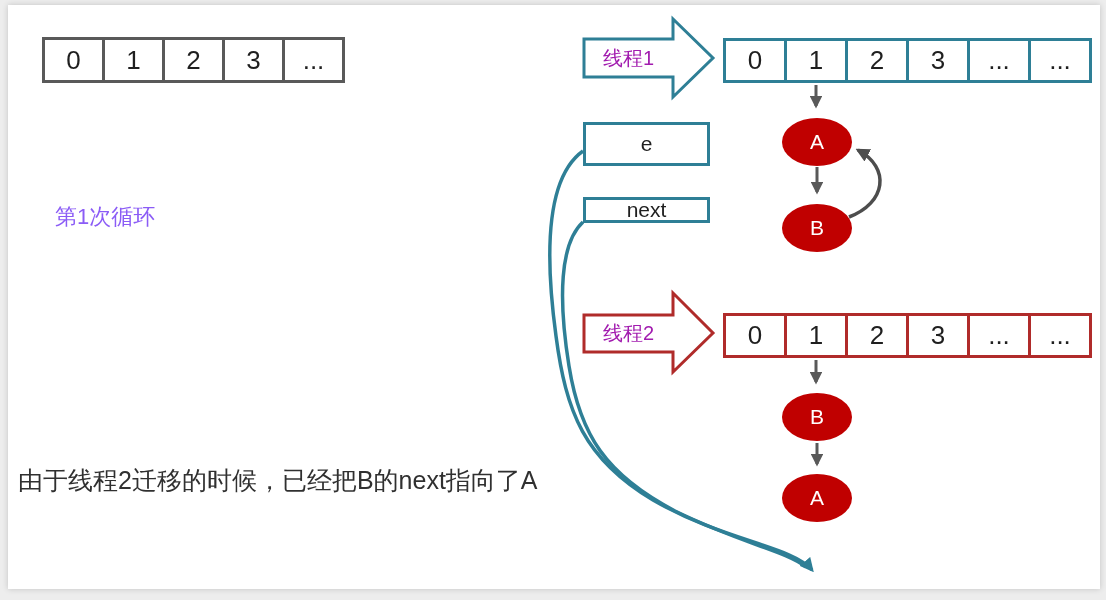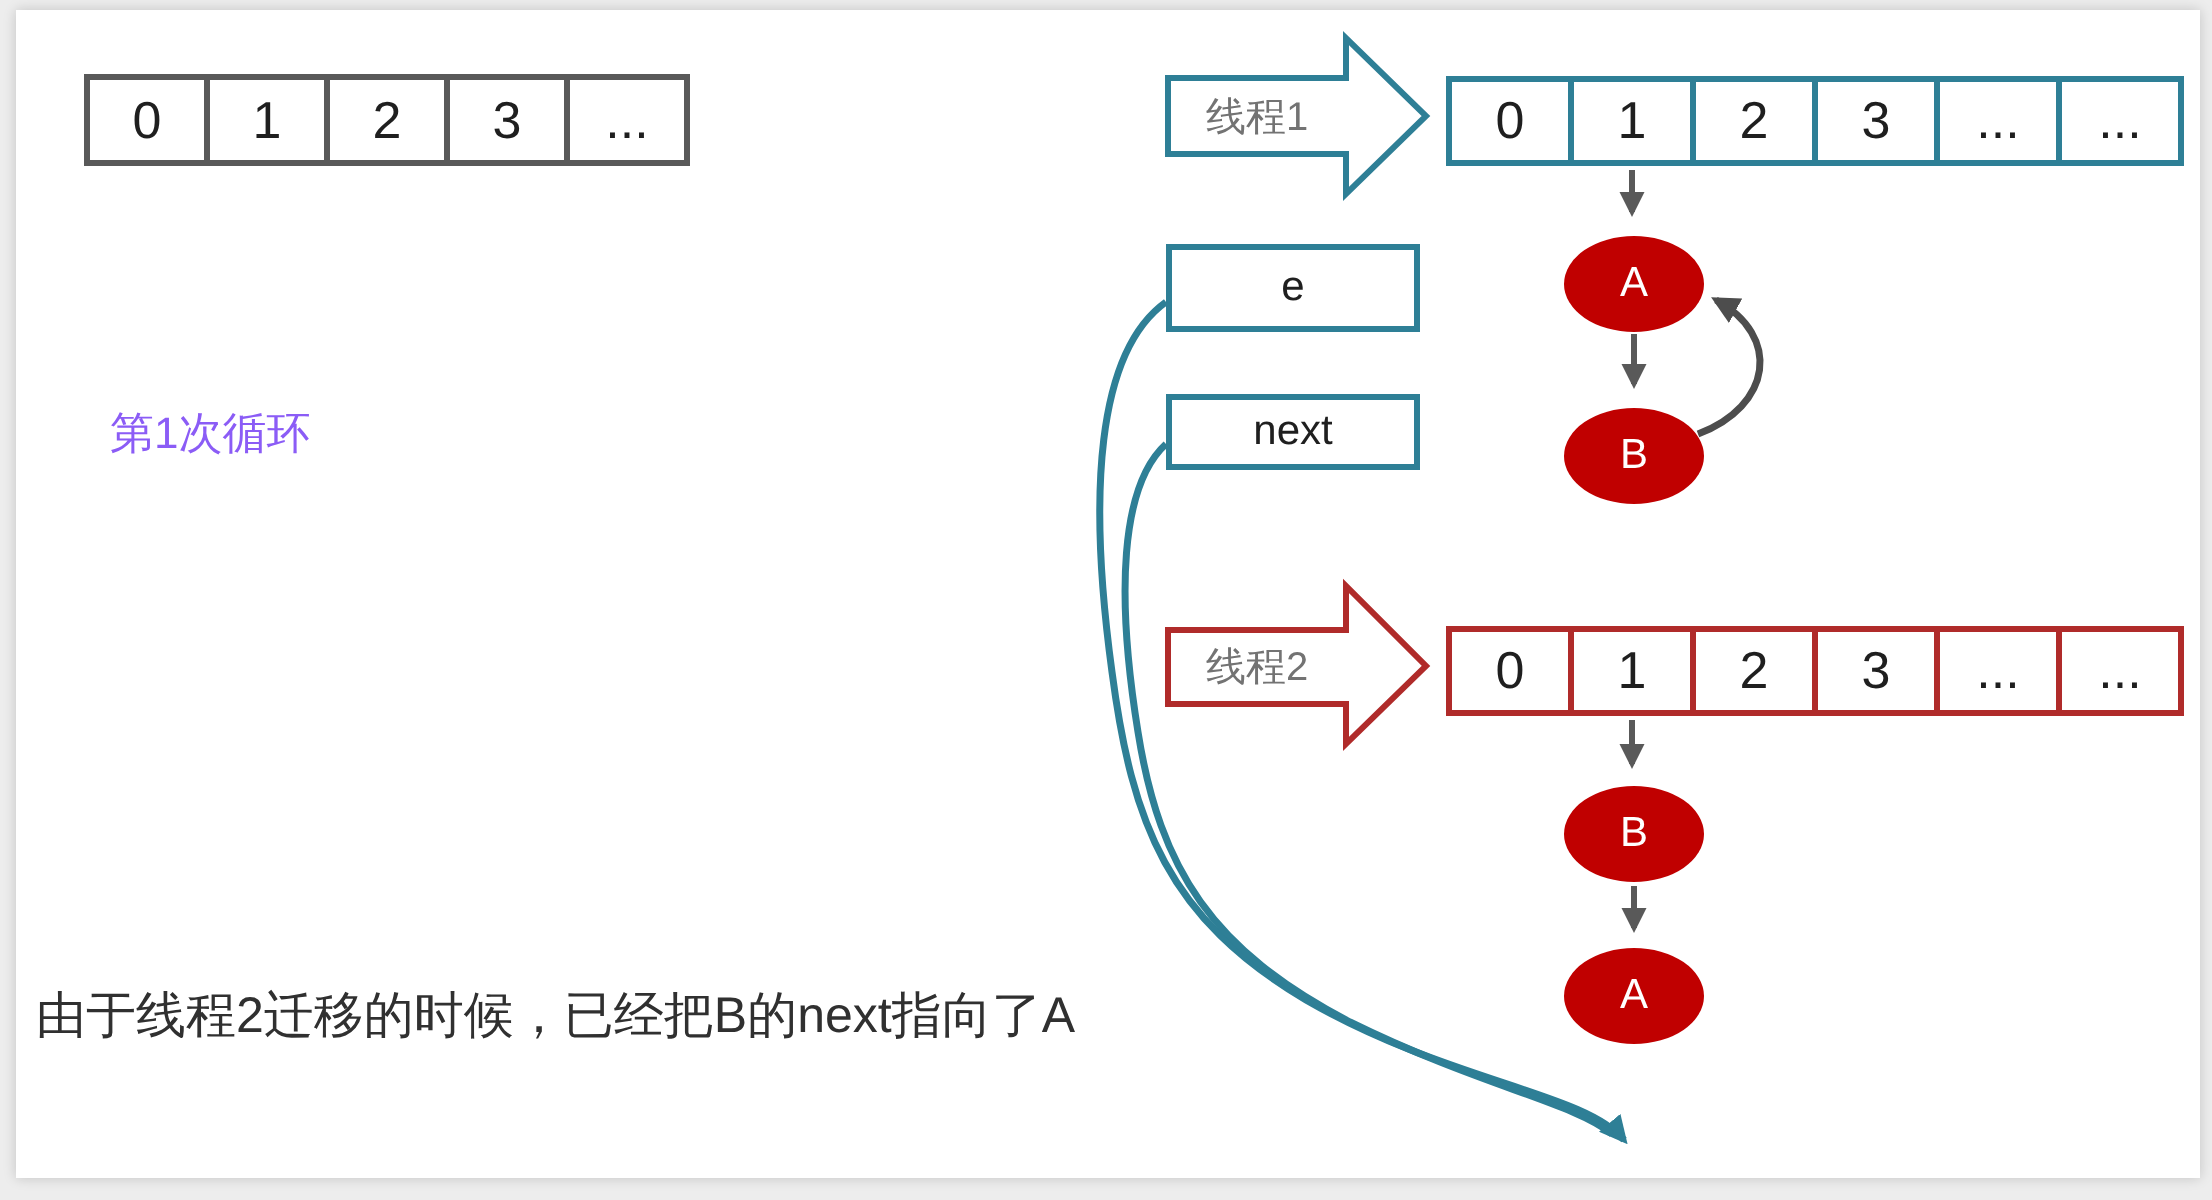--- a/index.html
+++ b/index.html
@@ -29,32 +29,32 @@
   
   .ptrbox{
     position:absolute;box-sizing:border-box;border:3px solid #2e7f96;
     background:#fff;display:flex;align-items:center;justify-content:center;
     font-size:21px;color:#1f1f1f;
   }
 
   
   .thread-label{
     position:absolute;display:flex;align-items:center;justify-content:center;
-    font-size:20px;color:#737373;
+    font-size:20px;color:#a21caf;
   }
 
   
   .node{
     position:absolute;width:70px;height:48px;border-radius:50%;
     background:#c00000;display:flex;align-items:center;justify-content:center;
     color:#ffffff;font-size:21px;
   }
 
   .loop-label{position:absolute;font-size:22px;color:#8b5cf6;}
-  .caption{position:absolute;font-size:25px;color:#303030;white-space:nowrap;margin-top:27px;}
+  .caption{position:absolute;font-size:25px;color:#303030;white-space:nowrap;}
 </style>
 </head>
 <body>
 
 <div class="sheet"></div>
 
 <div class="canvas">
 
   <svg class="connectors" viewBox="0 0 1106 600">
     <defs>
@@ -101,21 +101,21 @@
     <div class="cell" style="width:64px">2</div>
     <div class="cell" style="width:64px">3</div>
     <div class="cell" style="width:64px">...</div>
     <div class="cell" style="width:64px">...</div>
   </div>
 
   <div class="node" style="left:782px;top:118px">A</div>
   <div class="node" style="left:782px;top:204px">B</div>
 
   <div class="ptrbox" style="left:583px;top:122px;width:127px;height:44px">e</div>
-  <div class="ptrbox" style="left:583px;top:197px;width:127px;height:38px">next</div>
+  <div class="ptrbox" style="left:583px;top:197px;width:127px;height:26px">next</div>
 
   <div class="loop-label" style="left:55px;top:202px">第1次循环</div>
 
   <div class="thread-label" style="left:584px;top:315px;width:89px;height:37px">线程2</div>
 
   <div class="cellrow red" style="left:723px;top:313px;height:45px">
     <div class="cell" style="width:64px">0</div>
     <div class="cell" style="width:64px">1</div>
     <div class="cell" style="width:64px">2</div>
     <div class="cell" style="width:64px">3</div>

